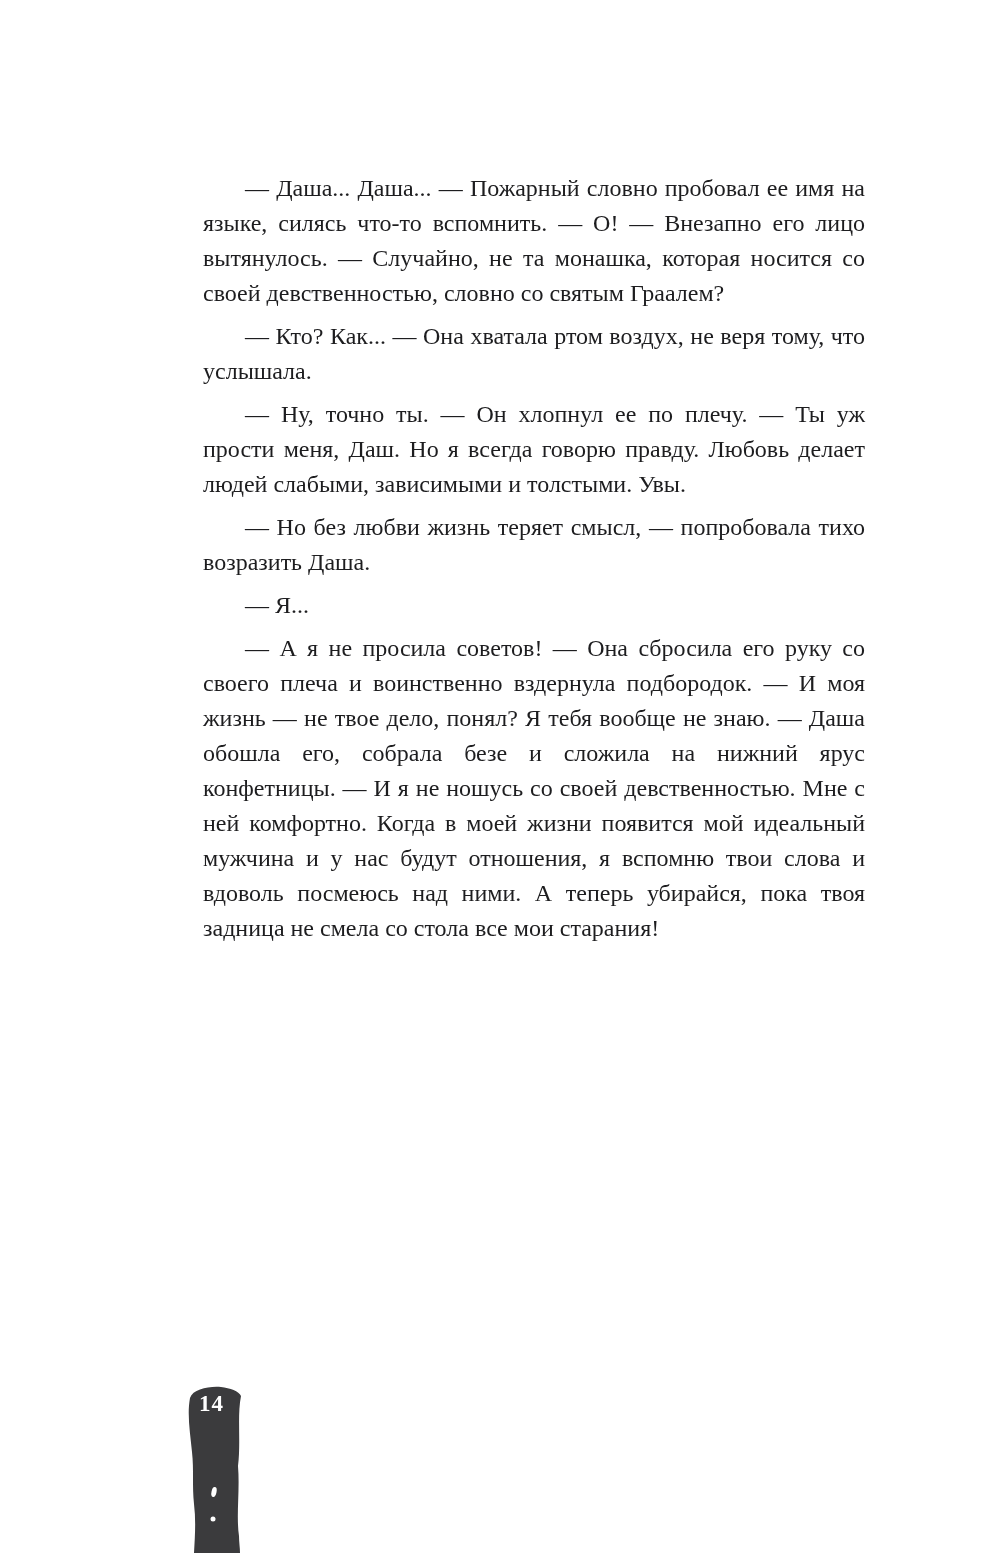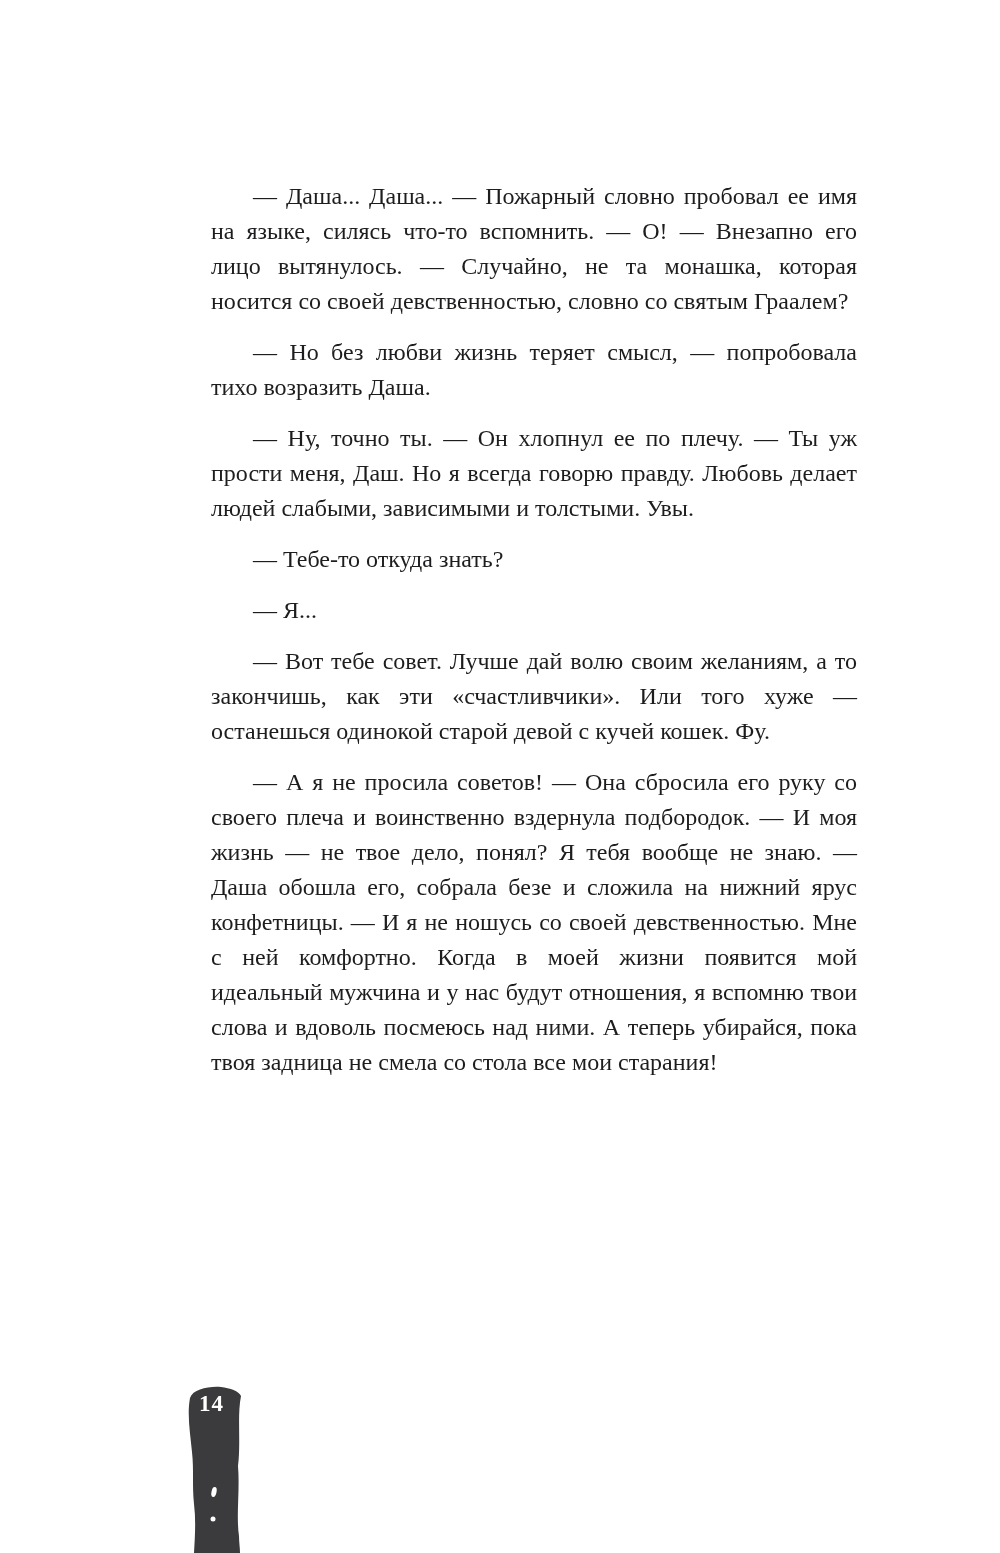--- a/index.html
+++ b/index.html
@@ -24,21 +24,21 @@
     top: 163px;
     width: 678px;
     font-size: 24px;
     line-height: 35px;
     color: var(--text, #1d1d1f);
     text-align: justify;
     hyphens: auto;
     -webkit-hyphens: auto;
   }
   .text-block .para {
-    margin: 16px;
+    margin: 8px;
     text-indent: 42px;
   }
   .ink-blot {
     position: absolute;
     left: 183px;
     top: 1386px;
     width: 64px;
     height: 167px;
     display: block;
   }
@@ -53,25 +53,24 @@
     text-align: right;
   }
 </style>
 </head>
 <body>
 
 <div class="page">
 
   <div class="text-block">
       <p class="para">— Даша... Даша... — Пожарный словно пробовал ее имя на языке, силясь что-то вспомнить. — О! — Внезапно его лицо вытянулось. — Случайно, не та монашка, которая носится со своей девственностью, словно со святым Граалем?</p>
+      <p class="para">— Кто? Как... — Она хватала ртом воздух, не веря тому, что услышала.</p>
+      <p class="para">— Ну, точно ты. — Он хлопнул ее по плечу. — Ты уж прости меня, Даш. Но я всегда говорю правду. Любовь делает людей слабыми, зависимыми и толстыми. Увы.</p>
       <p class="para">— Но без любви жизнь теряет смысл, — попробовала тихо возразить Даша.</p>
-      <p class="para">— Ну, точно ты. — Он хлопнул ее по плечу. — Ты уж прости меня, Даш. Но я всегда говорю правду. Любовь делает людей слабыми, зависимыми и толстыми. Увы.</p>
-      <p class="para">— Тебе-то откуда знать?</p>
       <p class="para">— Я...</p>
-      <p class="para">— Вот тебе совет. Лучше дай волю своим желаниям, а то закончишь, как эти «счастливчики». Или того хуже — останешься одинокой старой девой с кучей кошек. Фу.</p>
       <p class="para">— А я не просила советов! — Она сбросила его руку со своего плеча и воинственно вздернула подбородок. — И моя жизнь — не твое дело, понял? Я тебя вообще не знаю. — Даша обошла его, собрала безе и сложила на нижний ярус конфетницы. — И я не ношусь со своей девственностью. Мне с ней комфортно. Когда в моей жизни появится мой идеальный мужчина и у нас будут отношения, я вспомню твои слова и вдоволь посмеюсь над ними. А теперь убирайся, пока твоя задница не смела со стола все мои старания!</p>
     </div>
 
   <svg class="ink-blot" viewBox="0 0 64 167" xmlns="http://www.w3.org/2000/svg" aria-hidden="true">
     <path d="M7,12 C10,3 26,0 38,1 C47,2 56,5 58,10 C54,30 58,56 55,80 C57,104 53,130 56,150 C56,156 57,162 57,167 L11,167 C12,150 13,134 11,118 C9,100 11,84 9,66 C7,46 4,28 7,12 Z" style="fill: var(--ink-blob, #3b3b3d);"></path>
     <ellipse cx="31" cy="106" rx="2.5" ry="5" transform="rotate(12 31 106)" style="fill: var(--page-number, #ffffff);"></ellipse>
     <circle cx="30" cy="133" r="2.5" style="fill: var(--page-number, #ffffff);"></circle>
   </svg>
 
   <span class="page-number">14</span>

